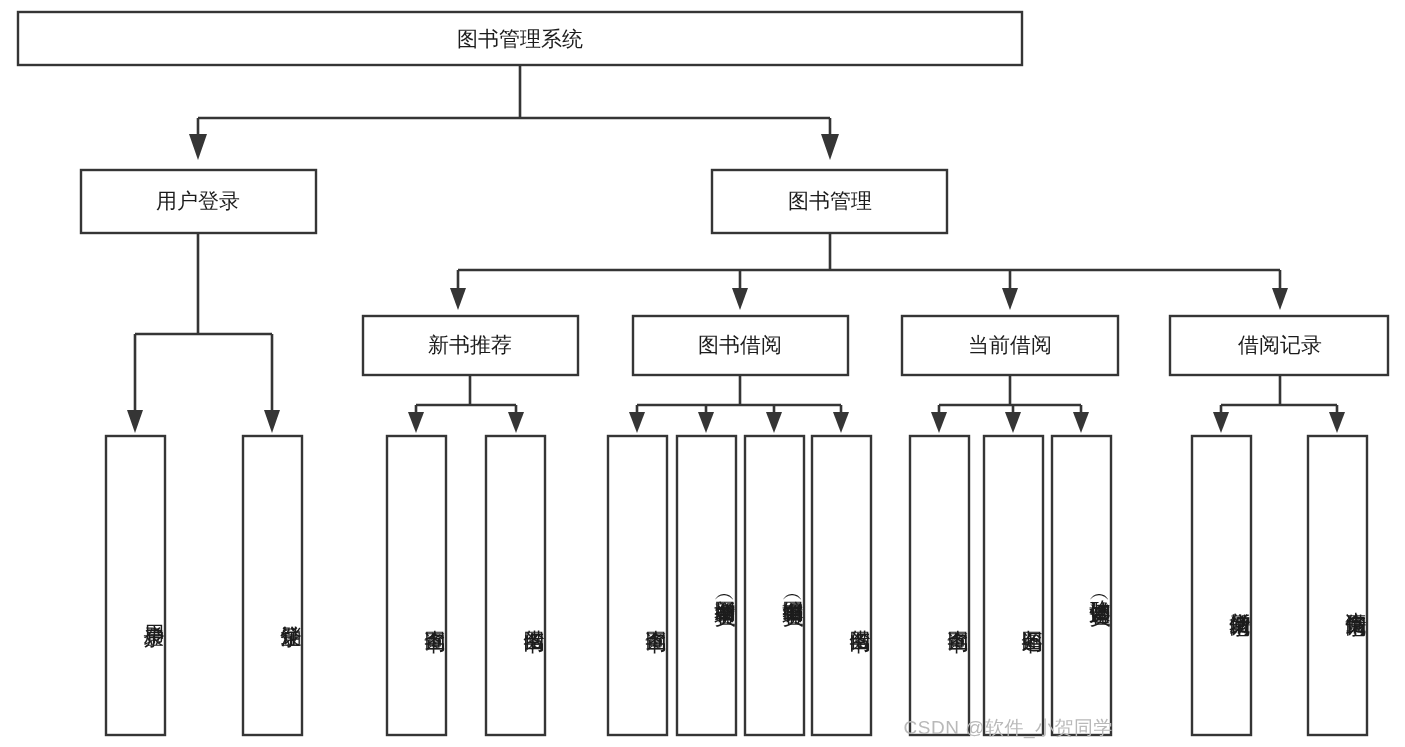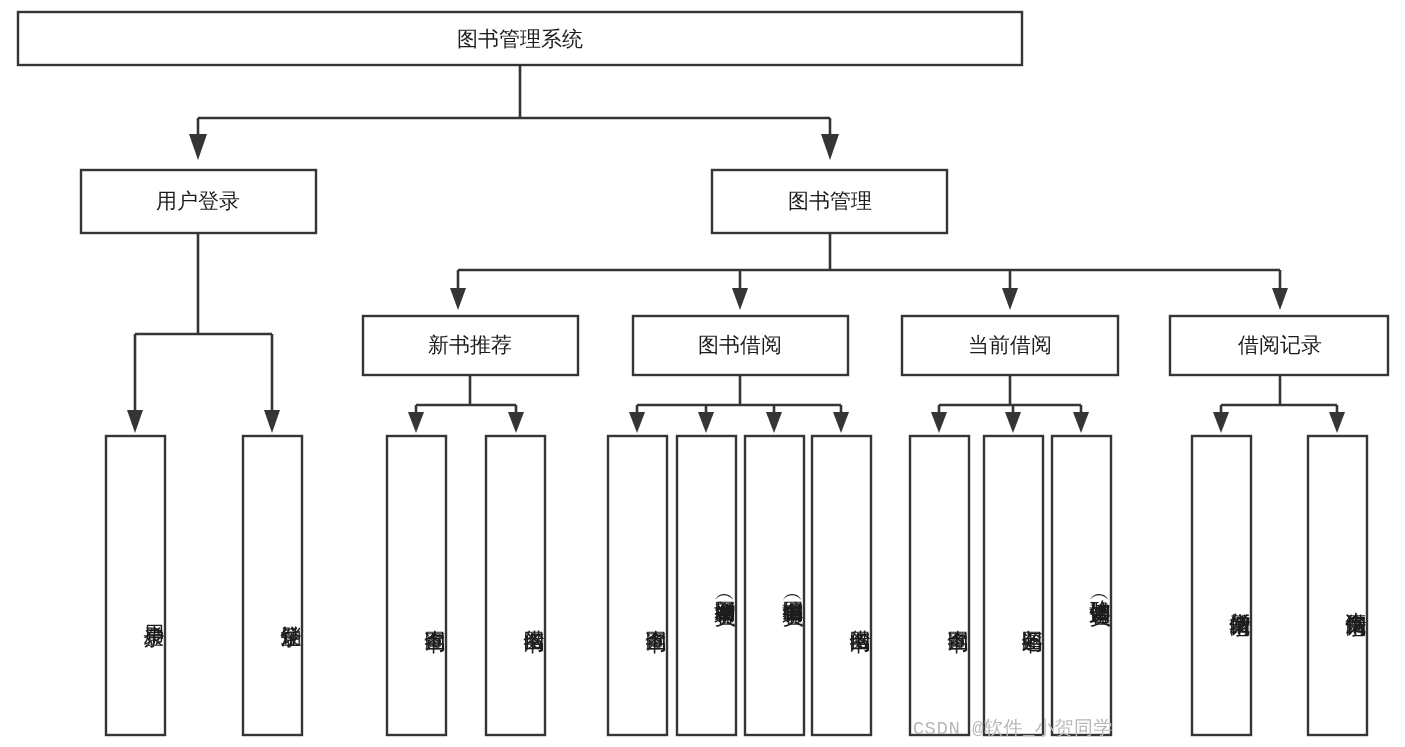--- a/index.html
+++ b/index.html
@@ -61,21 +61,21 @@
     display: flex;
     align-items: flex-start;
     justify-content: center;
     white-space: nowrap;
     user-select: none;
   }
   .watermark {
     position: absolute;
     right: 8px;
     bottom: 6px;
-    font-family: Liberation Mono, monospace;
+    font-family: Liberation Sans, sans-serif;
     font-size: 19px;
     color: #b9b9b9;
     letter-spacing: 0.5px;
     white-space: nowrap;
   }
 </style>
 </head>
 <body>
 
 <div id="diagram-root">

